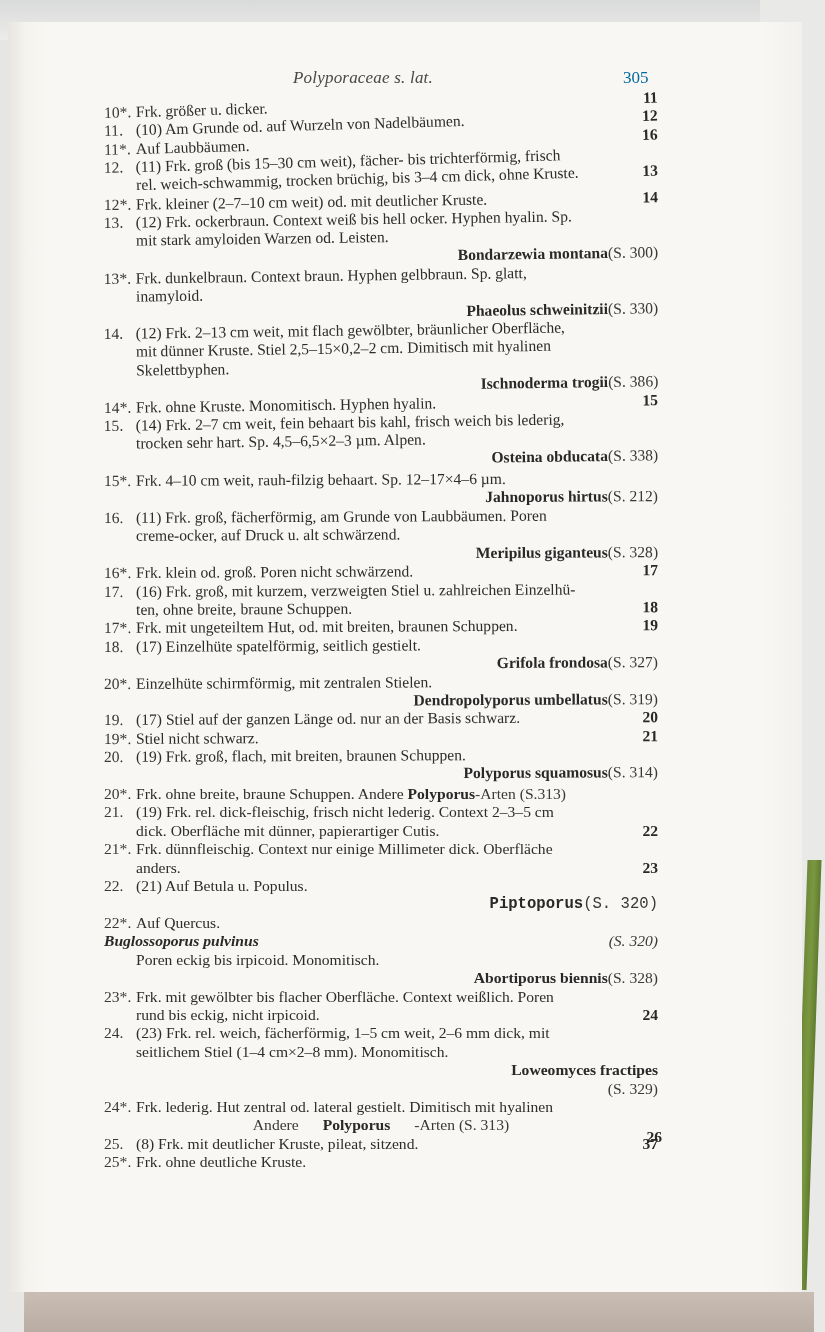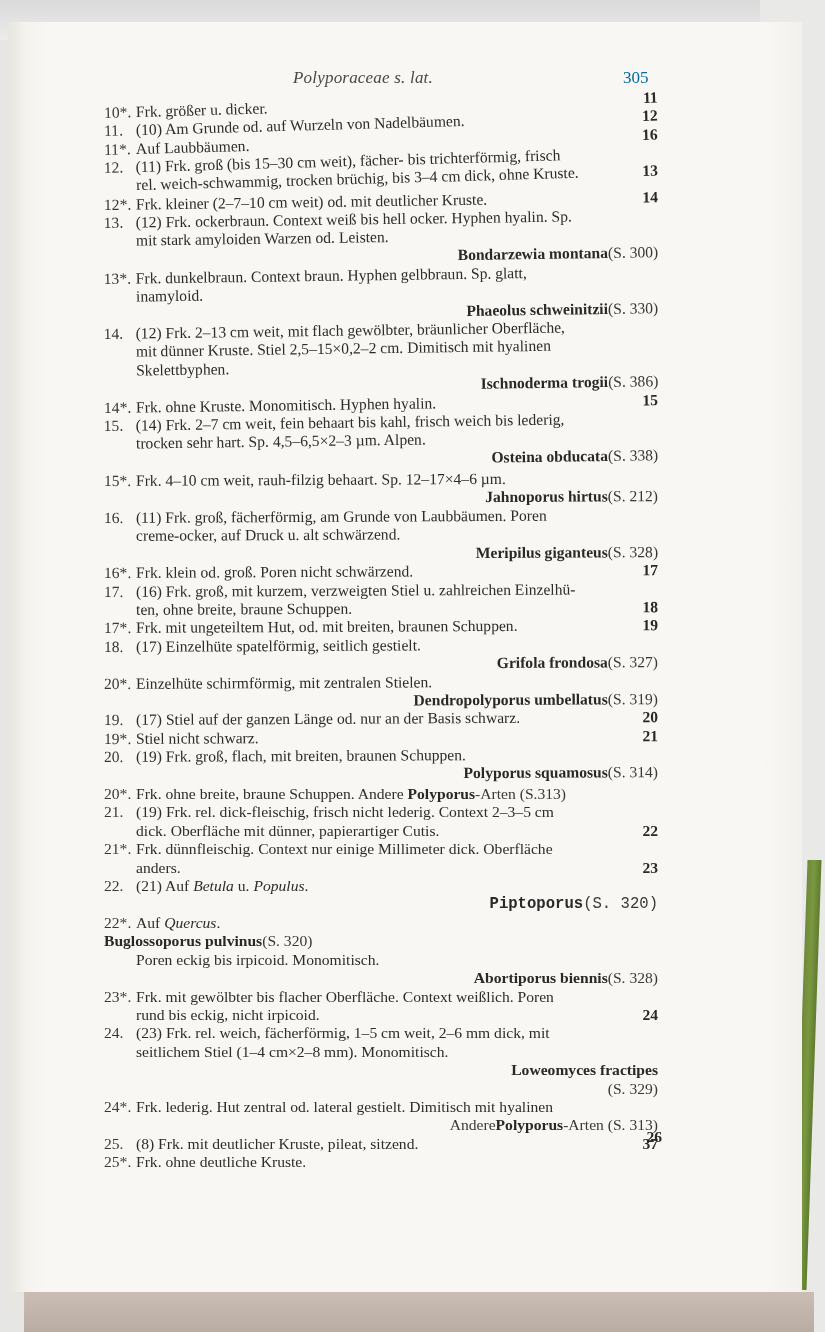--- a/index.html
+++ b/index.html
@@ -98,21 +98,21 @@
       padding-right: -4px;
       margin-right: -4px;
     }
     .taxon {
       font-weight: bold;
       color: #2a2828;
     }
     .ref {
       color: #3a3838;
     }
-    .ital { font-style: italic; }
+    .ital { }
 
     
     .tilt-top { transform: rotate(-1.6deg); transform-origin: left center; }
     .tilt-mid { transform: rotate(-0.8deg); transform-origin: left center; }
     .tilt-low { transform: rotate(-0.3deg); transform-origin: left center; }
   </style>
 </head>
 <body>
 
 <div class="backdrop-top"></div>
@@ -362,21 +362,21 @@
         <div class="row taxon-line" style="justify-content: flex-end; font-family: Liberation Mono, monospace;">
           <span class="taxon">Piptoporus</span>
           <span class="ref"> (S. 320)</span>
         </div>
       </div>
       <div class="entry">
         <div class="row">
           <span class="num">22*.</span>
           <span class="txt"><span>Auf </span><span class="ital">Quercus</span><span>.</span></span>
         </div>
-        <div class="row taxon-line" style="justify-content: flex-start;">
+        <div class="row taxon-line" style="justify-content: space-between; font-style: italic;">
           <span class="taxon">Buglossoporus pulvinus</span>
           <span class="ref"> (S. 320)</span>
         </div>
       </div>
       <div class="entry">
         <div class="row">
           <span class="num"></span>
           <span class="txt">Poren eckig bis irpicoid. Monomitisch.</span>
         </div>
         <div class="row taxon-line" style="justify-content: flex-end; text-align: center;">
@@ -407,21 +407,21 @@
         <div class="row taxon-line" style="justify-content: flex-end; flex-direction: column;">
           <span class="taxon">Loweomyces fractipes</span>
           <span class="ref"> (S. 329)</span>
         </div>
       </div>
       <div class="entry">
         <div class="row">
           <span class="num">24*.</span>
           <span class="txt">Frk. lederig. Hut zentral od. lateral gestielt. Dimitisch mit hyalinen</span>
         </div>
-        <div class="row taxon-line" style="justify-content: flex-end; position: relative;">
+        <div class="row taxon-line" style="justify-content: center; position: relative; gap: 24px;">
           <span class="ref">Andere </span>
           <span class="taxon">Polyporus</span>
           <span class="ref">-Arten (S. 313)</span>
           <span class="lead" style="top: 12px; position: absolute;">26</span>
         </div>
         <div class="row taxon-line" style="justify-content: flex-end; height: 0px;"></div>
       </div>
       <div class="entry">
         <div class="row">
           <span class="num">25.</span>

